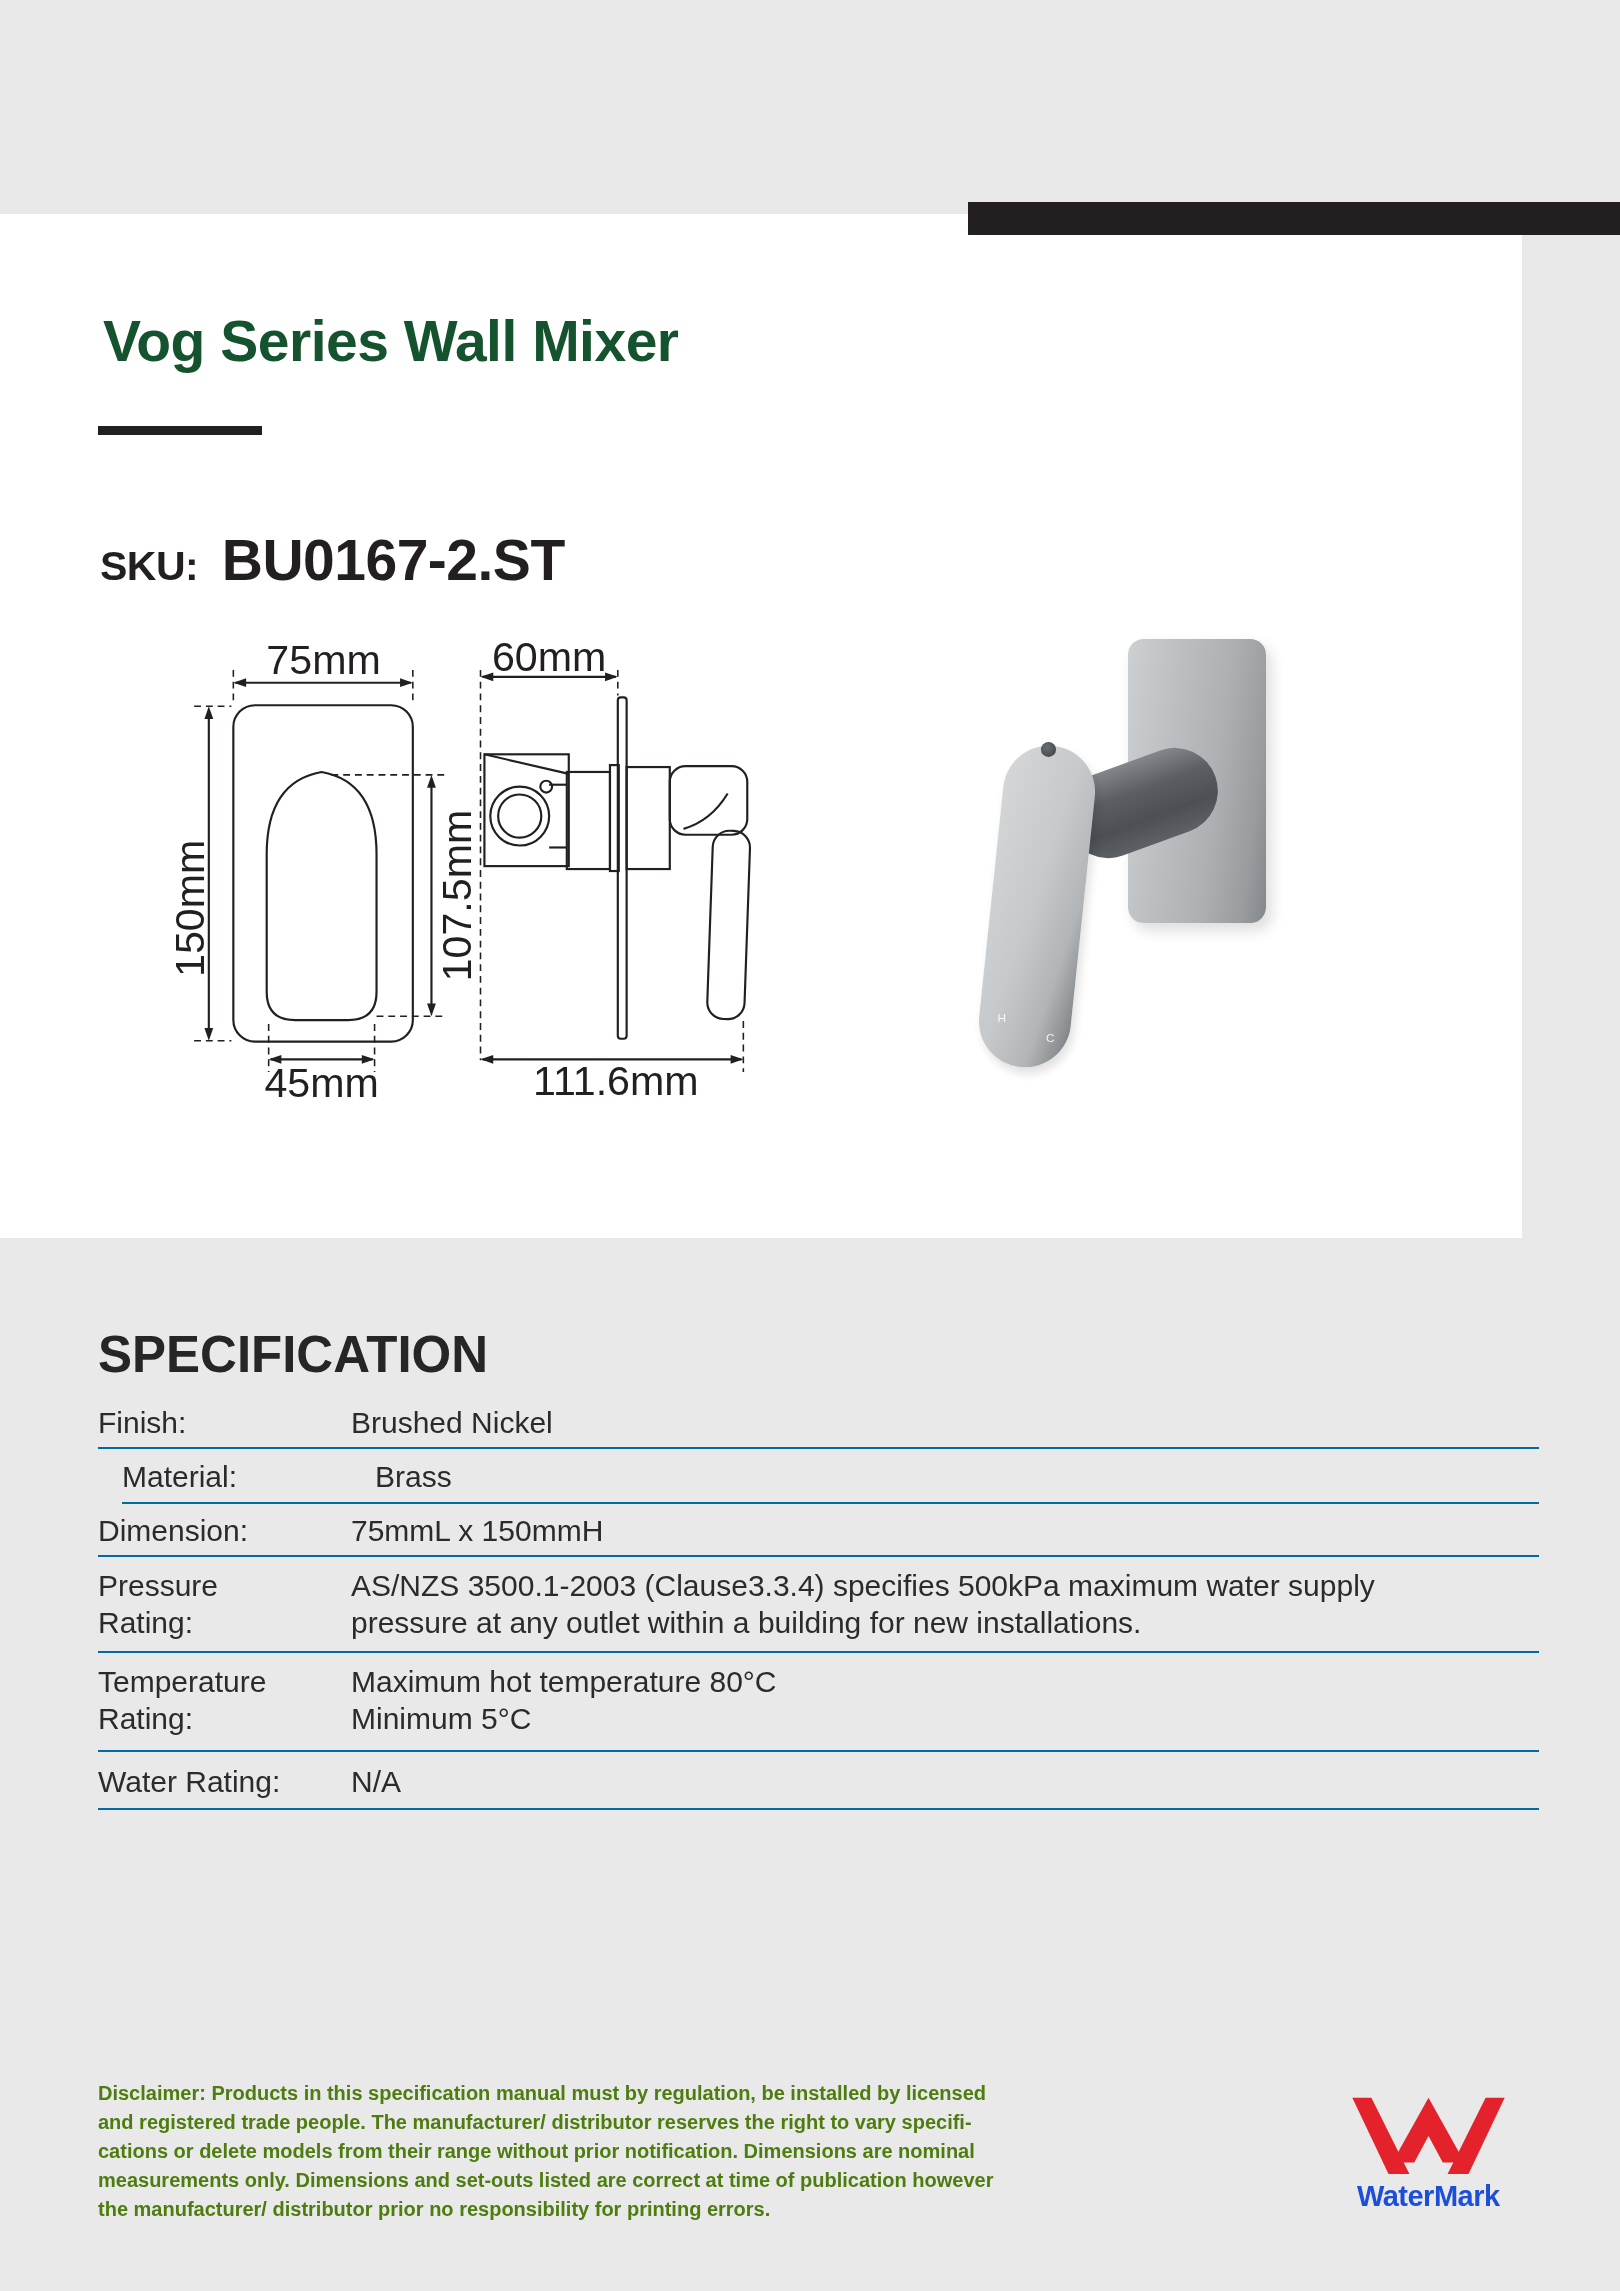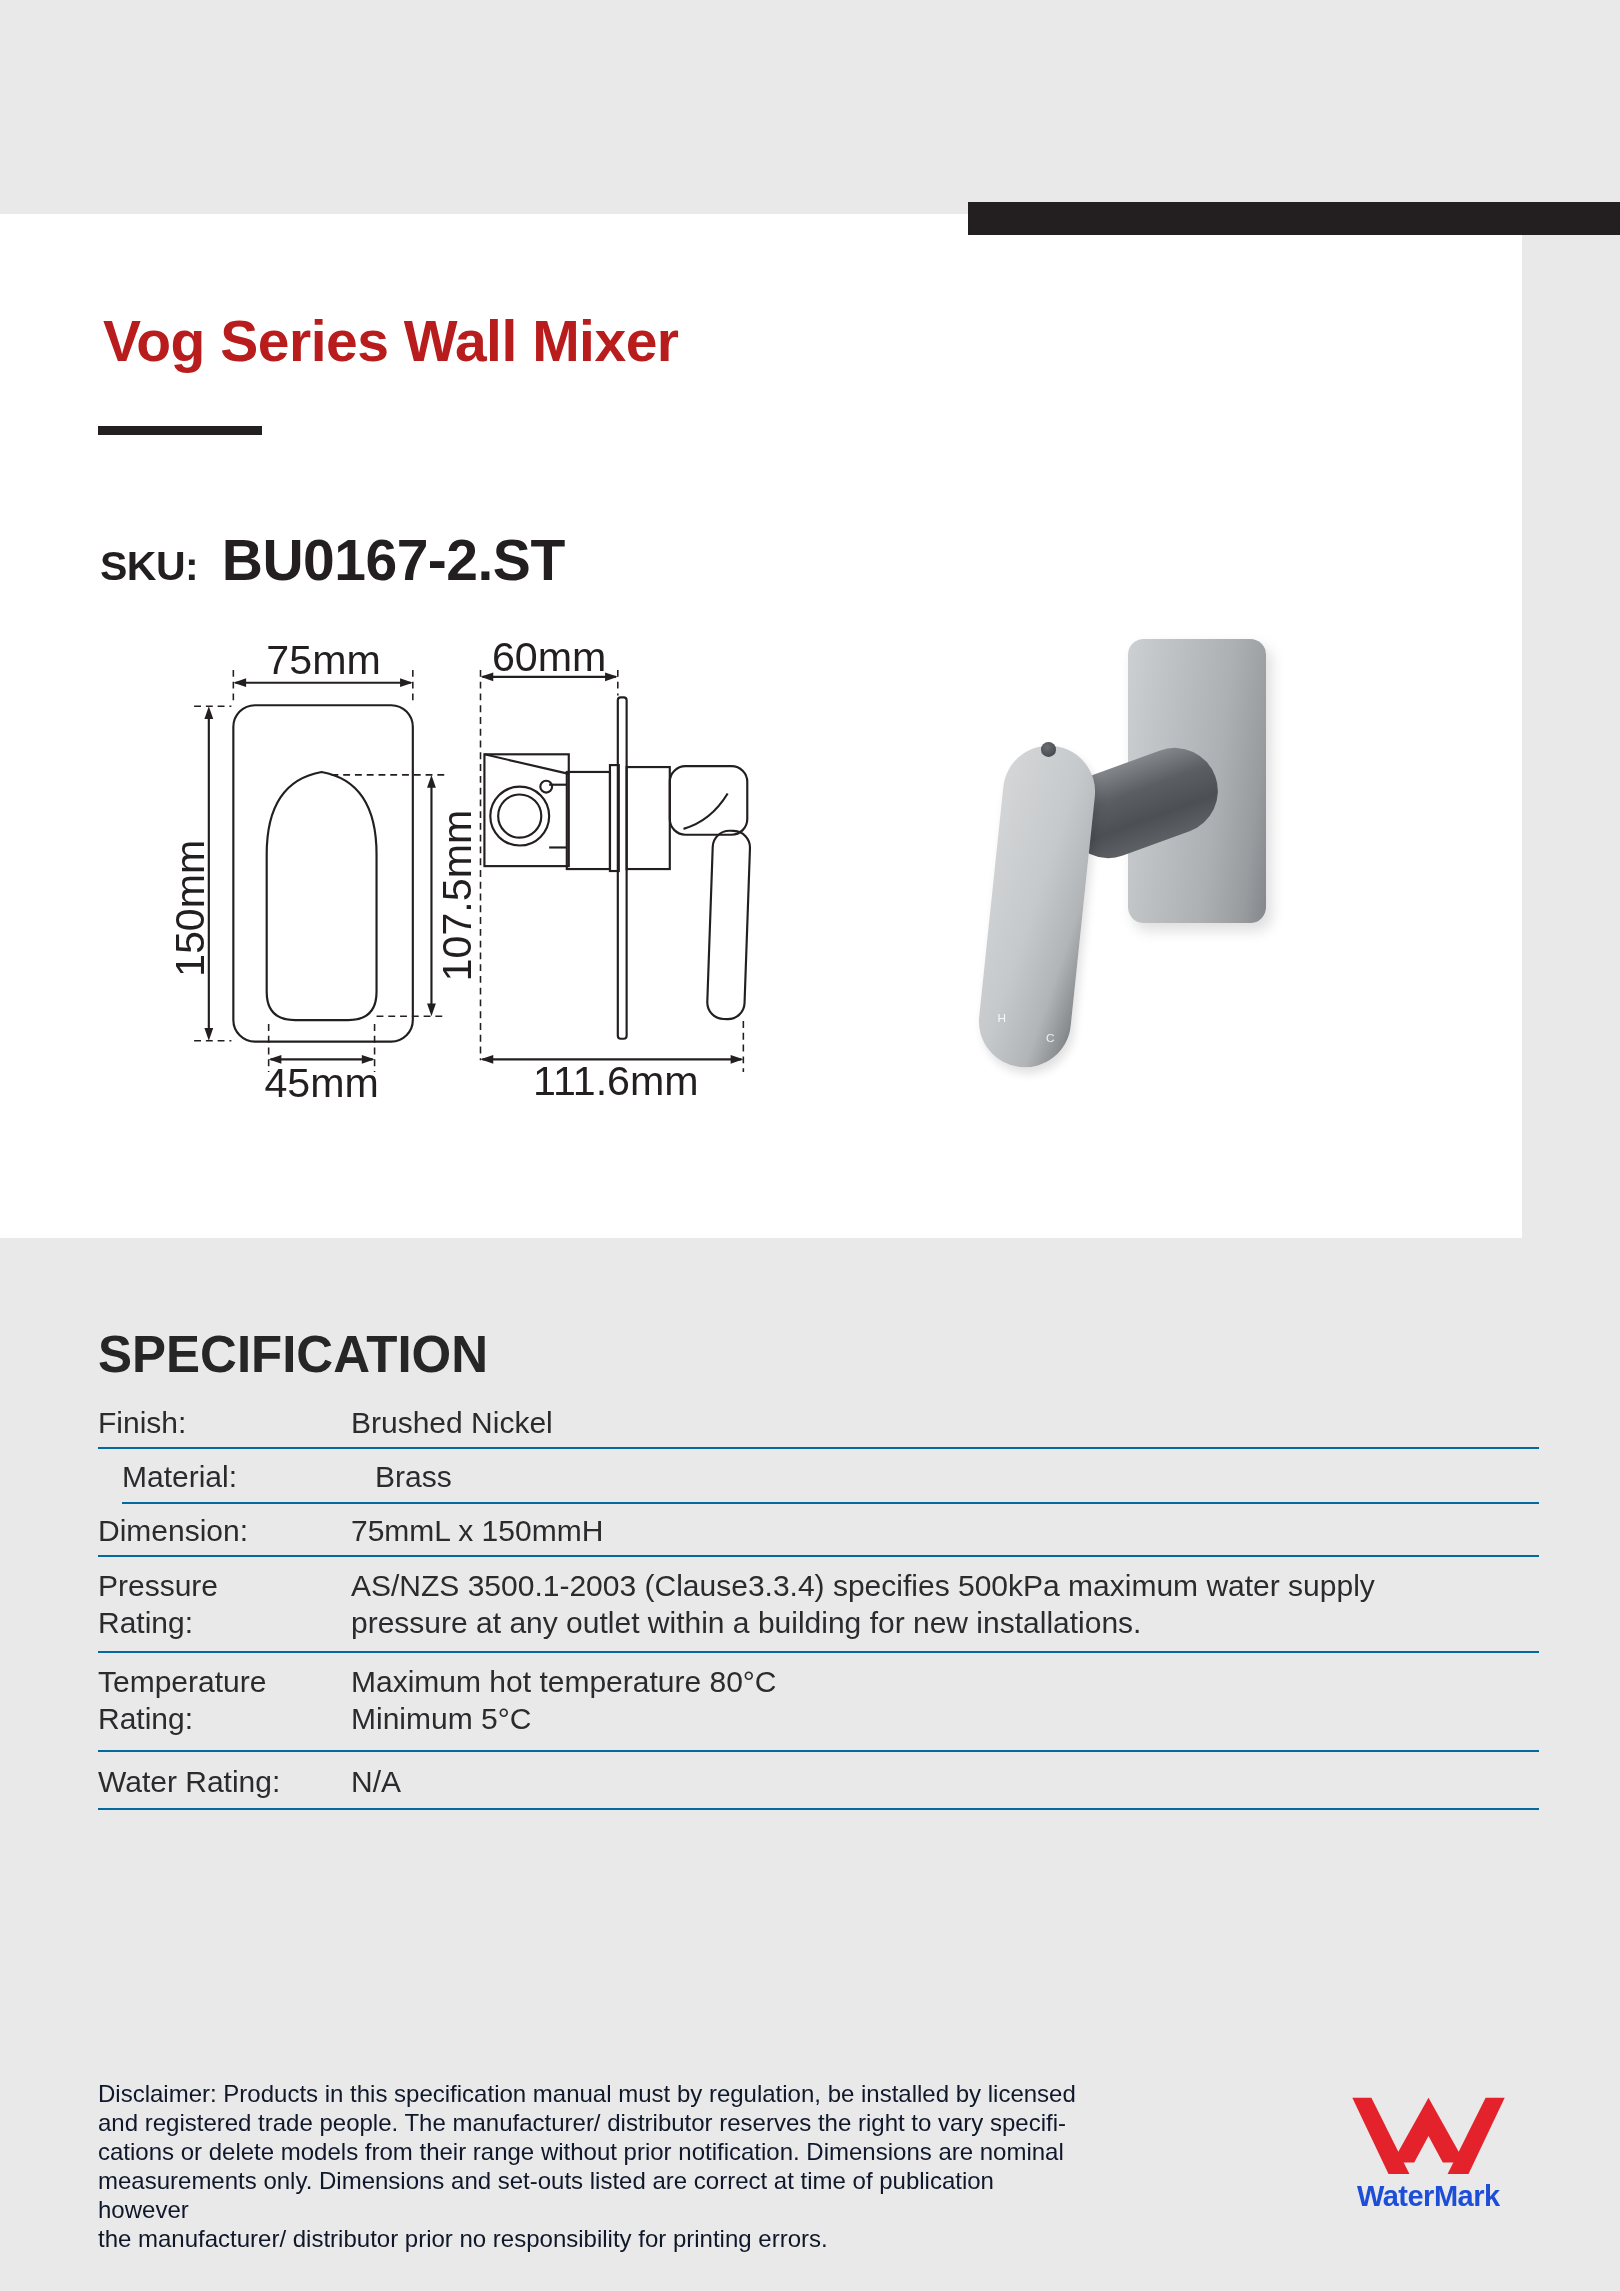--- a/index.html
+++ b/index.html
@@ -5,21 +5,21 @@
   html,body{margin:0;padding:0;background:#d4d4d4;}
   .page{
     position:relative;width:1620px;height:2292px;margin:0 auto;
     background:#e9e9e9;overflow:hidden;
     font-family:"Liberation Sans",sans-serif;color:#231f20;
   }
   .white-card{position:absolute;left:0;top:214px;width:1522px;height:1024px;background:#ffffff;}
   .dark-bar{position:absolute;left:968px;top:202px;width:652px;height:33px;background:#231f20;}
   .page-title{
     position:absolute;left:103px;top:313px;margin:0;
-    font-size:57px;line-height:57px;font-weight:700;letter-spacing:-0.5px;color:#b91c1c;
+    font-size:57px;line-height:57px;font-weight:700;letter-spacing:-0.5px;color:#14532d;
   }
   .title-rule{position:absolute;left:98px;top:426px;width:164px;height:8.8px;background:#231f20;}
   .sku-row{position:absolute;left:100px;top:495px;display:flex;align-items:baseline;gap:23.5px;}
   .sku-label{font-size:41px;font-weight:700;letter-spacing:-0.5px;margin-top:48px;}
   .sku-value{font-size:57px;font-weight:700;letter-spacing:-0.5px;}
   .drawings-svg{position:absolute;left:147px;top:617px;width:667px;height:510px;}
   .drawings-svg text{font-family:"Liberation Sans",sans-serif;font-size:42px;fill:#231f20;stroke:none;}
 
   
   .photo{position:absolute;left:970px;top:627px;width:323px;height:461px;}
@@ -57,21 +57,21 @@
   .spec-row .label{width:253px;flex:0 0 253px;}
   .spec-row .value{flex:1;}
   .spec-row.single{padding:7.8px 0 5.9px;}
   .spec-row.single-b{padding:9.8px 0 6.9px;margin-left:24px;}
   .spec-row.double{padding:9.8px 0 9.8px;}
   .spec-row.double-b{padding:10.8px 0 12.7px;}
   .spec-row.last{padding:10.8px 0 7.8px;}
 
   .disclaimer{
     position:absolute;left:98px;top:2079px;width:980px;
-    font-size:24px;line-height:29px;color:#0f172a;
+    font-size:20px;line-height:29px;color:#4d7c0f;font-weight:bold;
   }
   .watermark{position:absolute;left:1351px;top:2094px;width:167px;}
   .watermark-w{display:block;width:155px;height:80px;}
   .watermark-text{
     position:absolute;left:5.9px;top:86px;
     font-size:29px;font-weight:700;letter-spacing:-0.5px;color:#1d4ed8;
   }
 </style>
 </head>
 <body>

